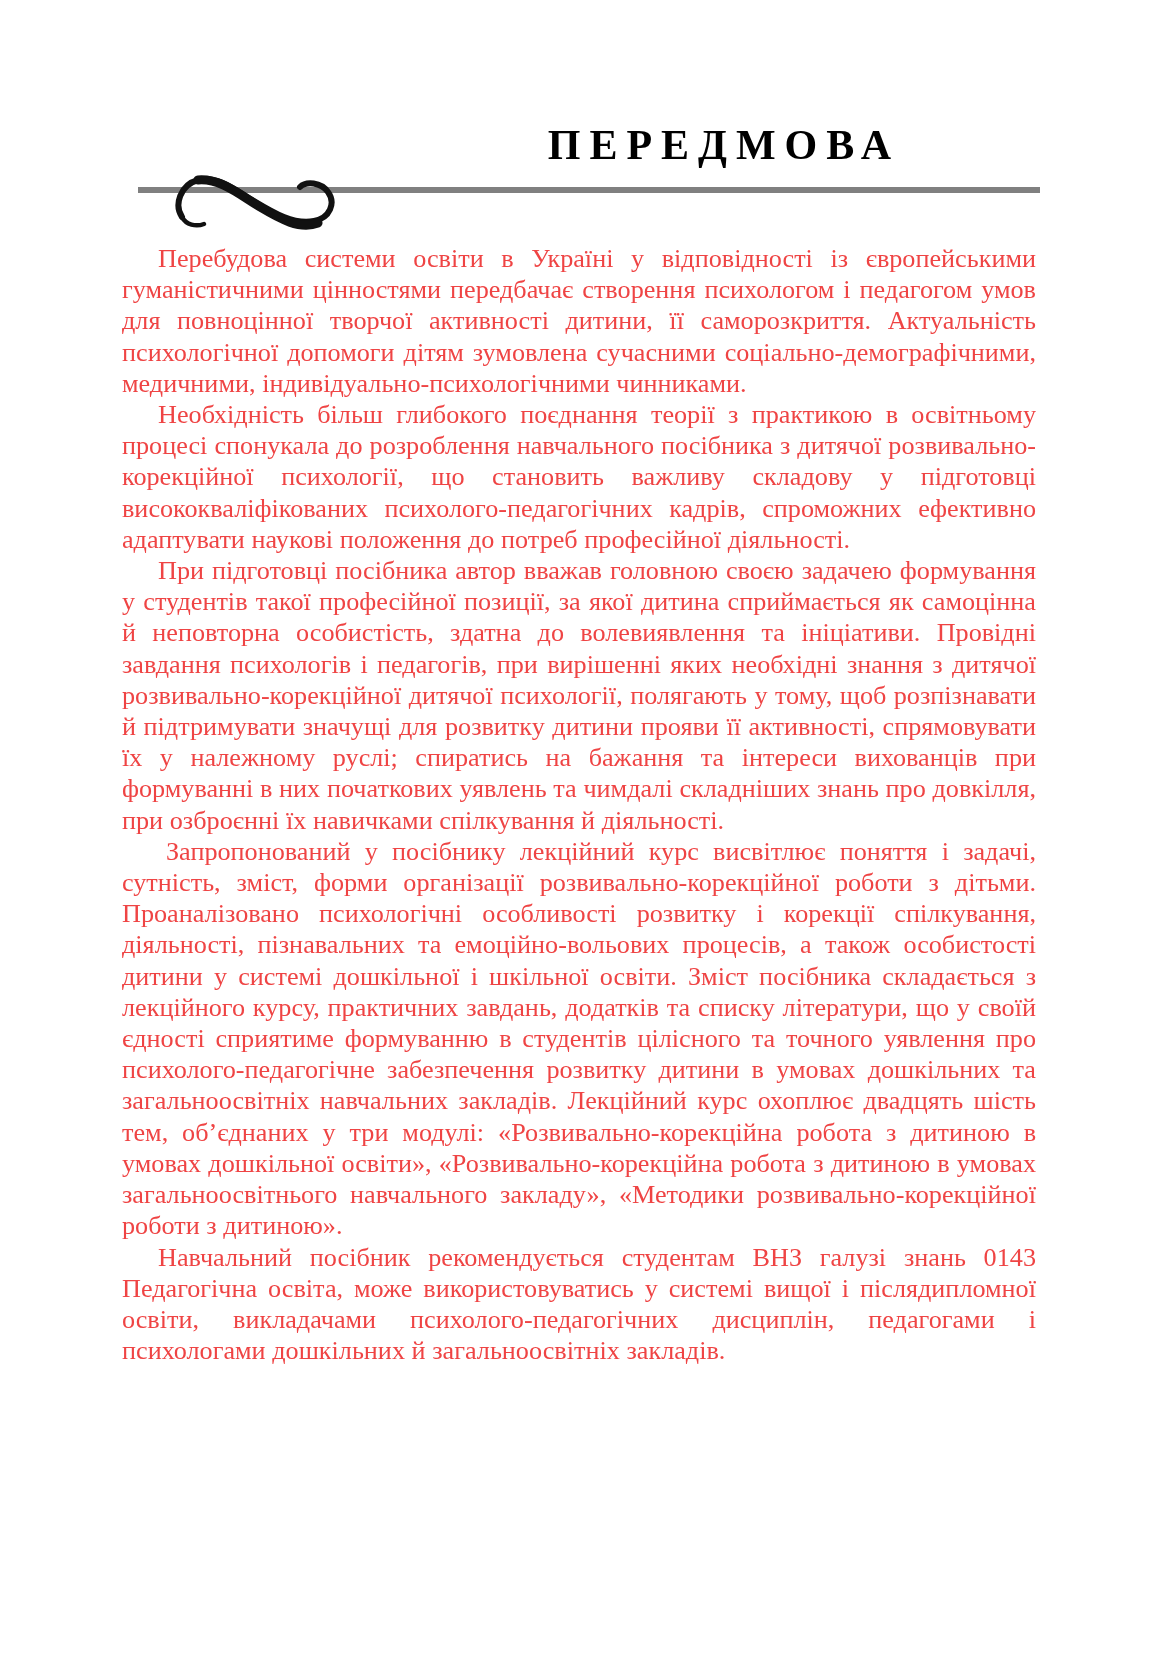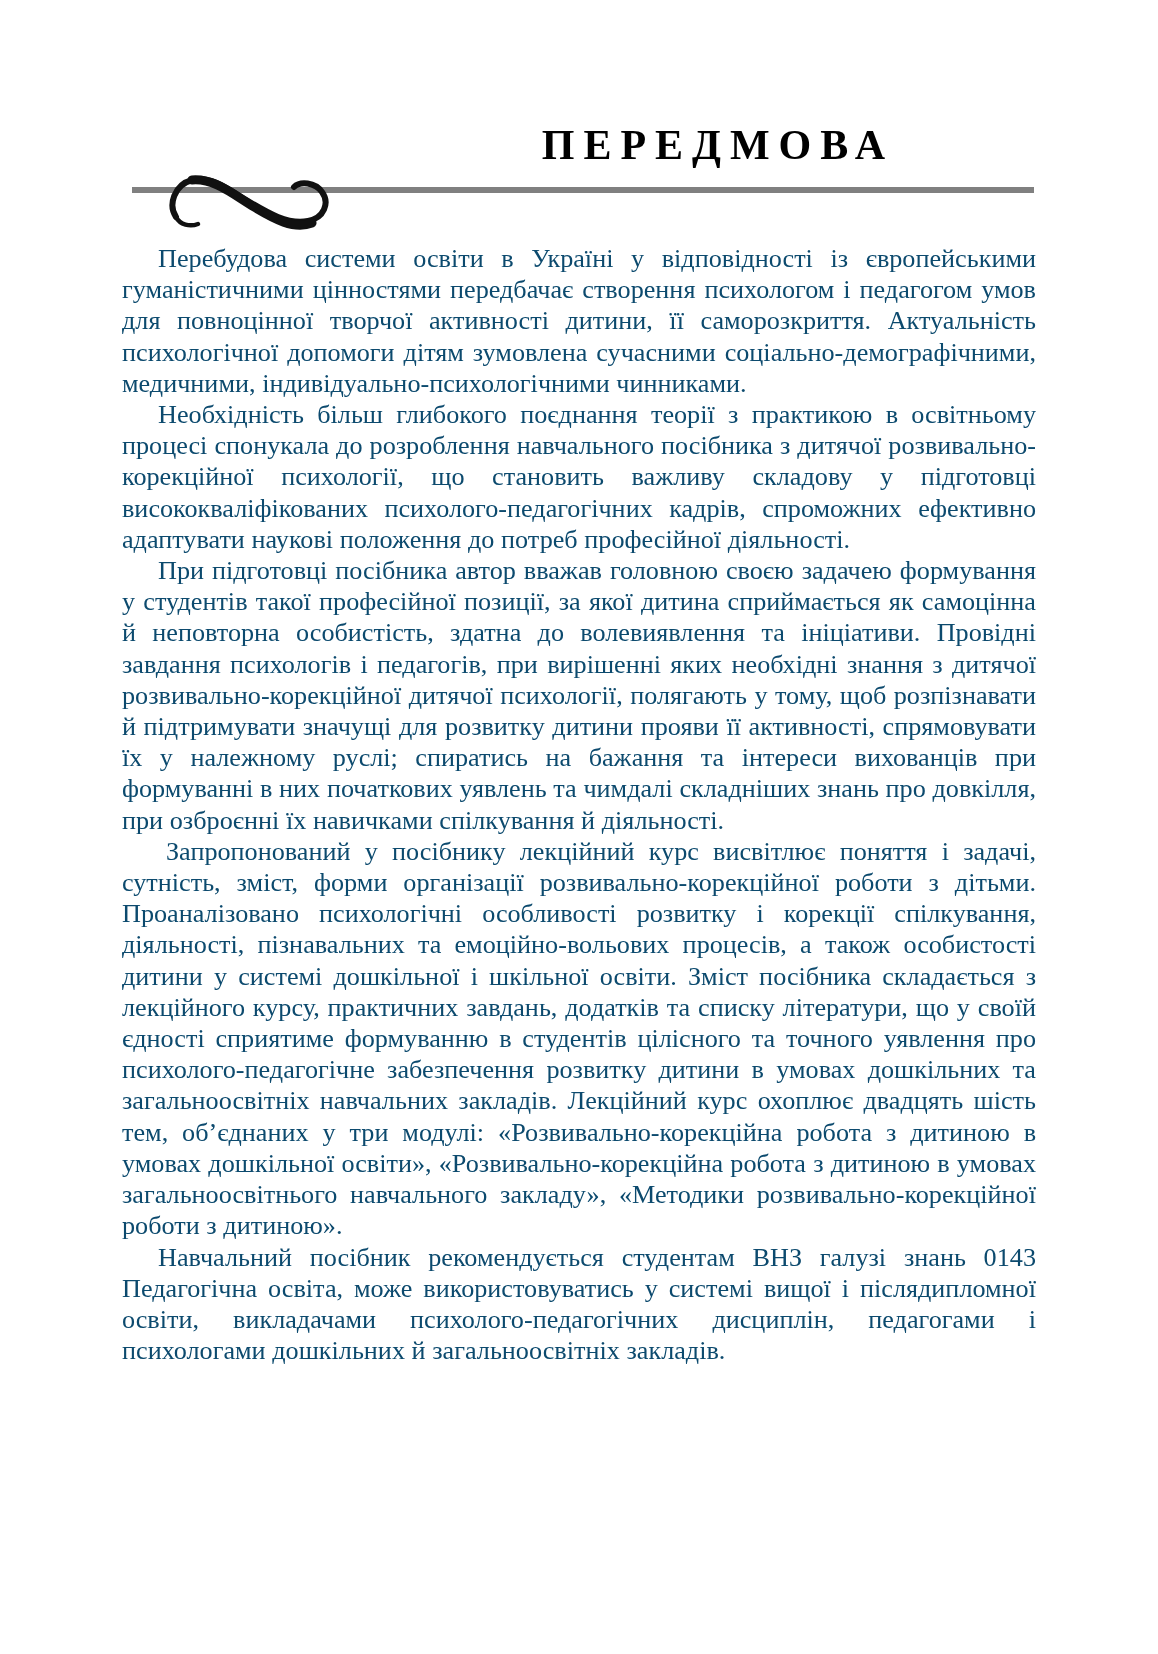--- a/index.html
+++ b/index.html
@@ -16,21 +16,21 @@
     background: #ffffff;
     overflow: hidden;
     font-family: "Liberation Serif", "DejaVu Serif", serif;
     color: #000000;
     box-sizing: border-box;
   }
 
   
   .header {
     position: absolute;
-    left: 4px;
+    left: 10px;
     top: 0;
     width: 1038px;
     height: 215px;
   }
 
   .page-title {
     position: absolute;
     right: 148px;
     top: 124px;
     font-size: 42px;
@@ -77,21 +77,21 @@
 
   .para {
     margin: 0;
     font-size: 26.2px;
     line-height: 31.2px;
     text-align: justify;
     text-justify: inter-word;
     text-indent: 36px;
     hyphens: manual;
     word-spacing: 0.1px;
-    color: #0c4a6e;
+    color: #ef4444;
   }
 
   .para.wide-indent {
     text-indent: 44px;
   }
 
   
   .para::after {
     content: "";
     display: inline-block;

